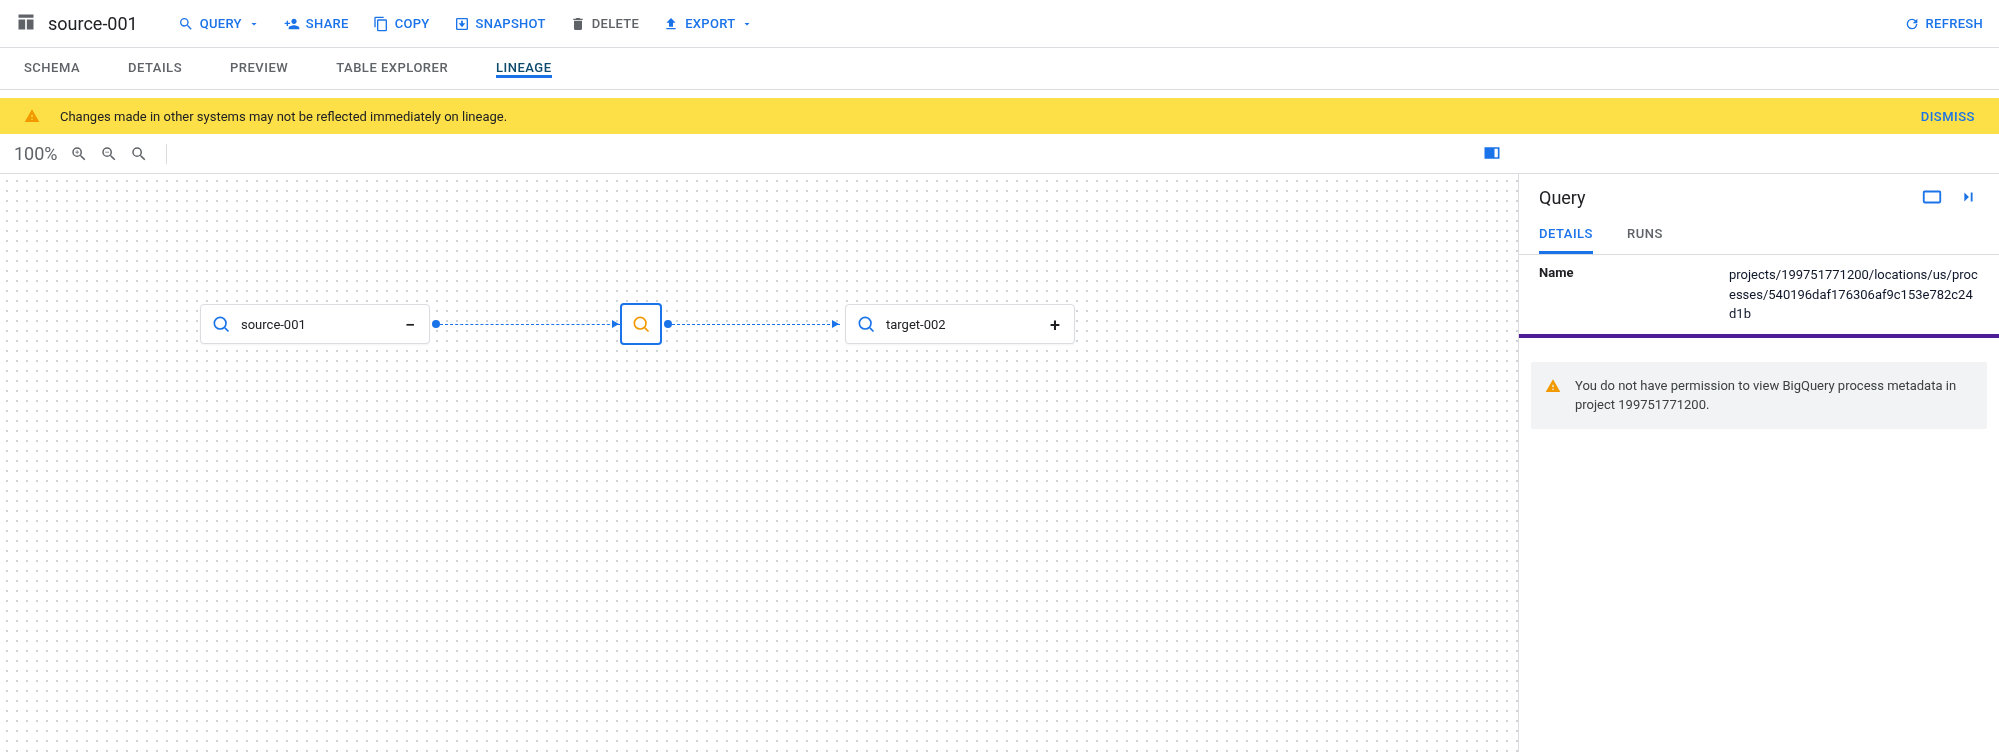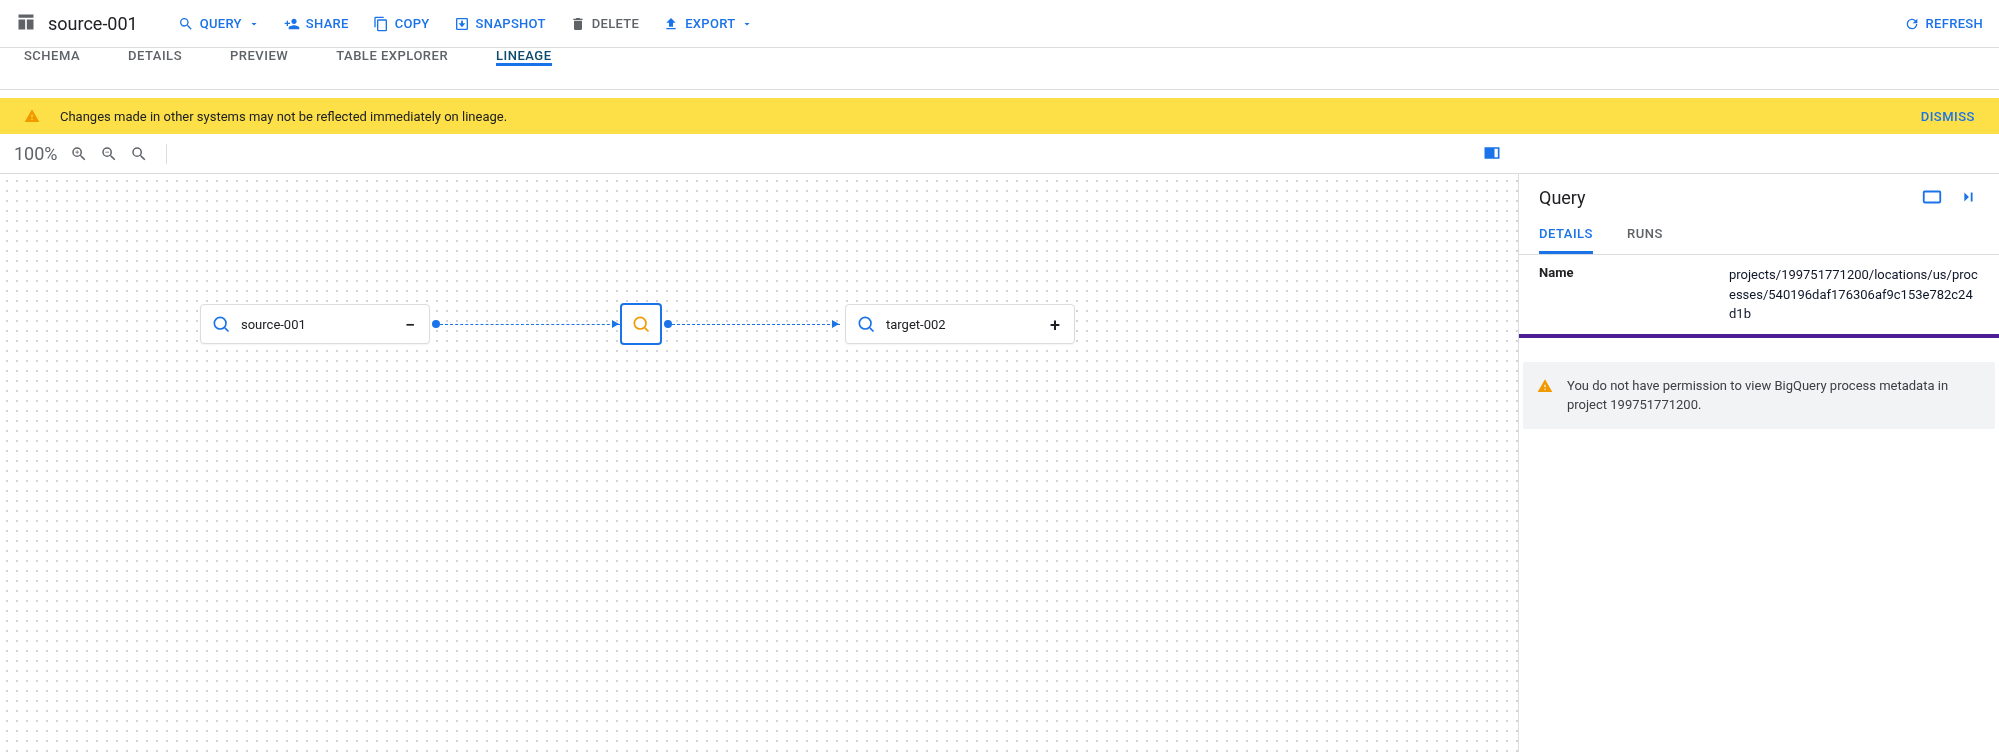--- a/index.html
+++ b/index.html
@@ -5,21 +5,21 @@
 * { box-sizing: border-box; margin: 0; padding: 0; }
 body { font-family: 'Google Sans', Roboto, Arial, sans-serif; font-size: 13px; color: #202124; background: #fff; width: 1999px; }
 .header { display: flex; align-items: center; padding: 8px 16px; border-bottom: 1px solid #dadce0; height: 48px; }
 .table-icon { width: 20px; height: 20px; margin-right: 12px; color: #5f6368; }
 .table-title { font-size: 18px; font-weight: 400; color: #202124; margin-right: 40px; }
 .toolbar { display: flex; align-items: center; gap: 24px; flex: 1; }
 .btn { display: flex; align-items: center; gap: 6px; color: #1a73e8; font-weight: 500; font-size: 13px; cursor: pointer; letter-spacing: .3px; }
 .btn.muted { color: #5f6368; }
 .btn svg { width: 16px; height: 16px; }
 .spacer { flex: 1; }
-.tabs { display: flex; padding: 0 24px; border-bottom: 1px solid #dadce0; height: 42px; align-items: flex-start; gap: 48px; }
+.tabs { display: flex; padding: 0 24px; border-bottom: 1px solid #dadce0; height: 42px; align-items: center; gap: 48px; }
 .tab { display: flex; align-items: center; font-size: 13px; font-weight: 500; color: #5f6368; letter-spacing: .5px; cursor: pointer; border-bottom: 3px solid transparent; }
 .tab.active { color: #0c4a6e; border-bottom-color: #1a73e8; }
 .notice { display: flex; align-items: center; padding: 10px 24px; background: #fde047; font-size: 13px; margin-top: 8px; }
 .notice .warn { width: 16px; height: 16px; margin-right: 20px; }
 .notice .dismiss { margin-left: auto; color: #1a73e8; font-weight: 500; font-size: 13px; letter-spacing: .5px; cursor: pointer; }
 .zoombar { display: flex; align-items: center; padding: 6px 14px; border-bottom: 1px solid #dadce0; gap: 12px; height: 40px; }
 .zoom-level { font-size: 18px; color: #5f6368; }
 .zoom-icon { width: 18px; height: 18px; color: #5f6368; cursor: pointer; }
 .zoom-sep { width: 1px; height: 20px; background: #dadce0; margin-left: 6px; }
 .layout { display: flex; height: 624px; }
@@ -36,21 +36,21 @@
 .sidepanel { width: 480px; padding: 0; display: flex; flex-direction: column; }
 .sp-header { display: flex; align-items: center; padding: 12px 20px 8px; }
 .sp-title { font-size: 18px; font-weight: 400; flex: 1; }
 .sp-act { width: 22px; height: 22px; color: #1a73e8; margin-left: 14px; cursor: pointer; }
 .sp-tabs { display: flex; padding: 0 20px; border-bottom: 1px solid #dadce0; gap: 34px; }
 .sp-tab { padding: 10px 0; font-size: 13px; font-weight: 500; letter-spacing: .5px; color: #5f6368; cursor: pointer; border-bottom: 3px solid transparent; }
 .sp-tab.active { color: #1a73e8; border-bottom-color: #1a73e8; }
 .kv-row { display: flex; padding: 10px 20px; border-bottom: 4px solid #4c1d95; font-size: 13px; }
 .kv-key { width: 190px; font-weight: 700; color: #202124; }
 .kv-val { flex: 1; color: #0f172a; word-break: break-all; line-height: 1.5; }
-.perm-box { margin: 24px 4px; padding: 14px; background: #f1f3f4; display: flex; gap: 14px; font-size: 13px; color: #3c4043; line-height: 1.5; border-radius: 2px; }
+.perm-box { margin: 24px 12px; padding: 14px; background: #f1f3f4; display: flex; gap: 14px; font-size: 13px; color: #3c4043; line-height: 1.5; border-radius: 2px; }
 .perm-box .warn { width: 16px; height: 16px; flex-shrink: 0; margin-top: 2px; }
 .toggle-panel { position:absolute; top: 6px; right: 494px; width:26px; height:26px; display:flex; align-items:center; justify-content:center; color:#1a73e8; cursor:pointer; }
 .canvas-wrap{ position:relative; }
 </style>
 </head>
 <body>
 
 <div class="header">
   <span>
     <svg class="table-icon" viewBox="0 0 24 24" fill="currentColor">

